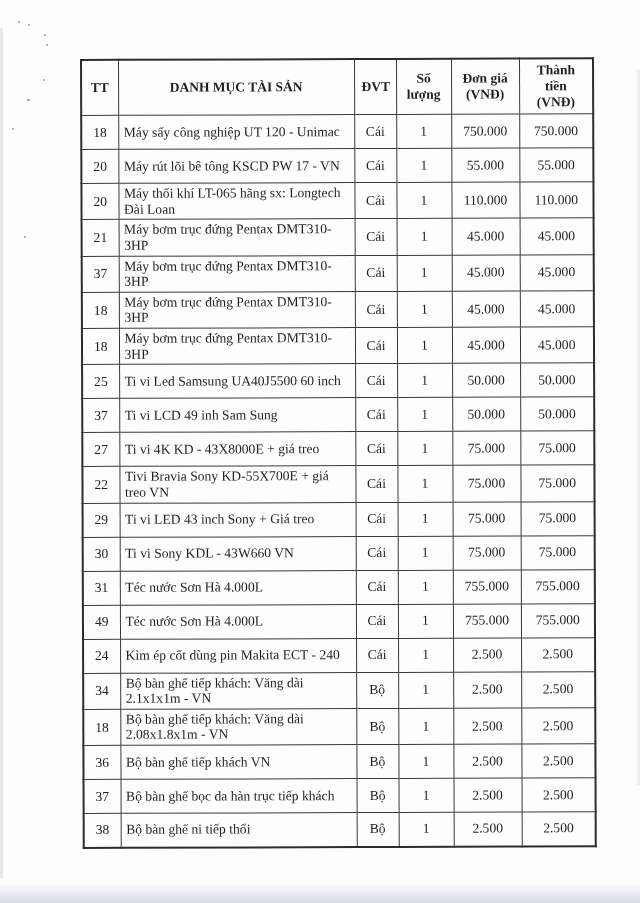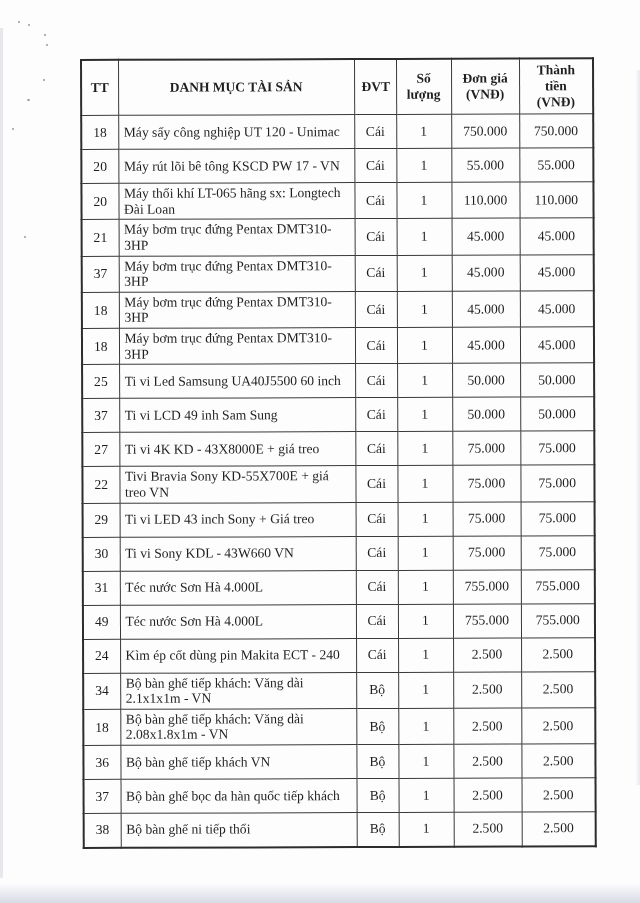--- a/index.html
+++ b/index.html
@@ -265,21 +265,21 @@
           <tr>
           <td class="t-center">36</td>
           <td class="t-name">Bộ bàn ghế tiếp khách VN</td>
           <td class="t-center">Bộ</td>
           <td class="t-center">1</td>
           <td class="t-center">2.500</td>
           <td class="t-center">2.500</td>
         </tr>
           <tr>
           <td class="t-center">37</td>
-          <td class="t-name">Bộ bàn ghế bọc da hàn quốc tiếp khách</td>
+          <td class="t-name">Bộ bàn ghế bọc da hàn trục tiếp khách</td>
           <td class="t-center">Bộ</td>
           <td class="t-center">1</td>
           <td class="t-center">2.500</td>
           <td class="t-center">2.500</td>
         </tr>
           <tr>
           <td class="t-center">38</td>
           <td class="t-name">Bộ bàn ghế ni tiếp thổi</td>
           <td class="t-center">Bộ</td>
           <td class="t-center">1</td>

